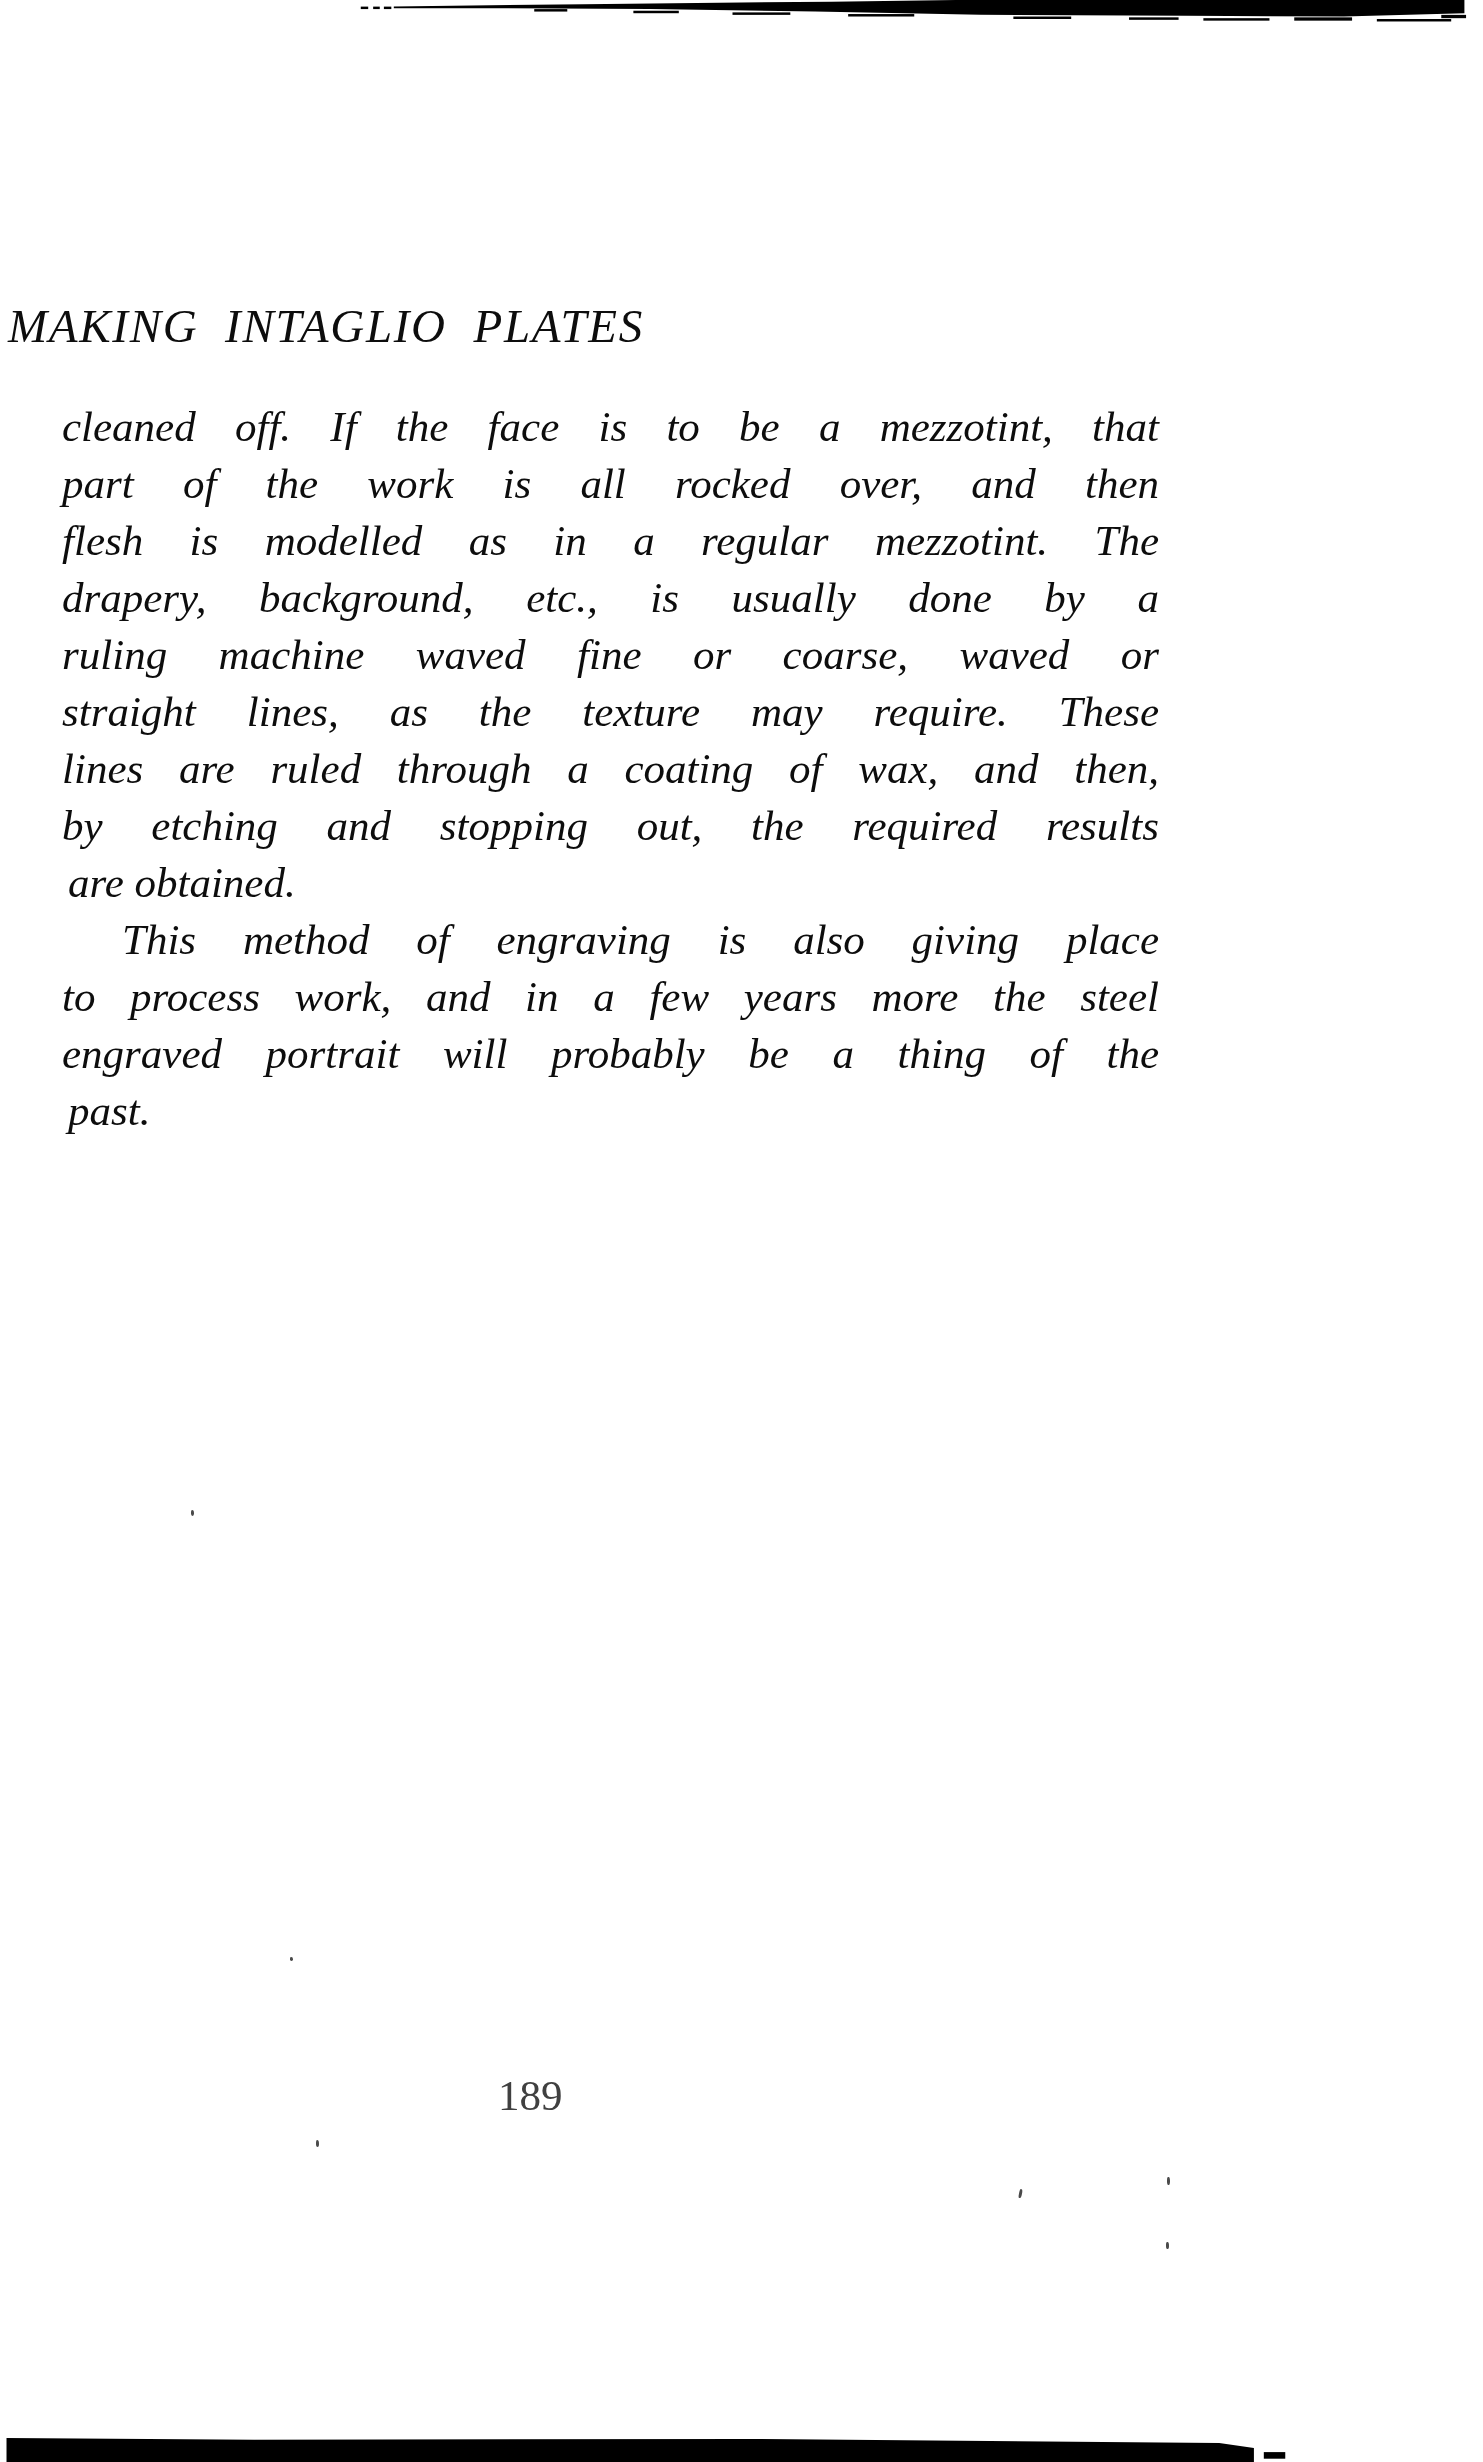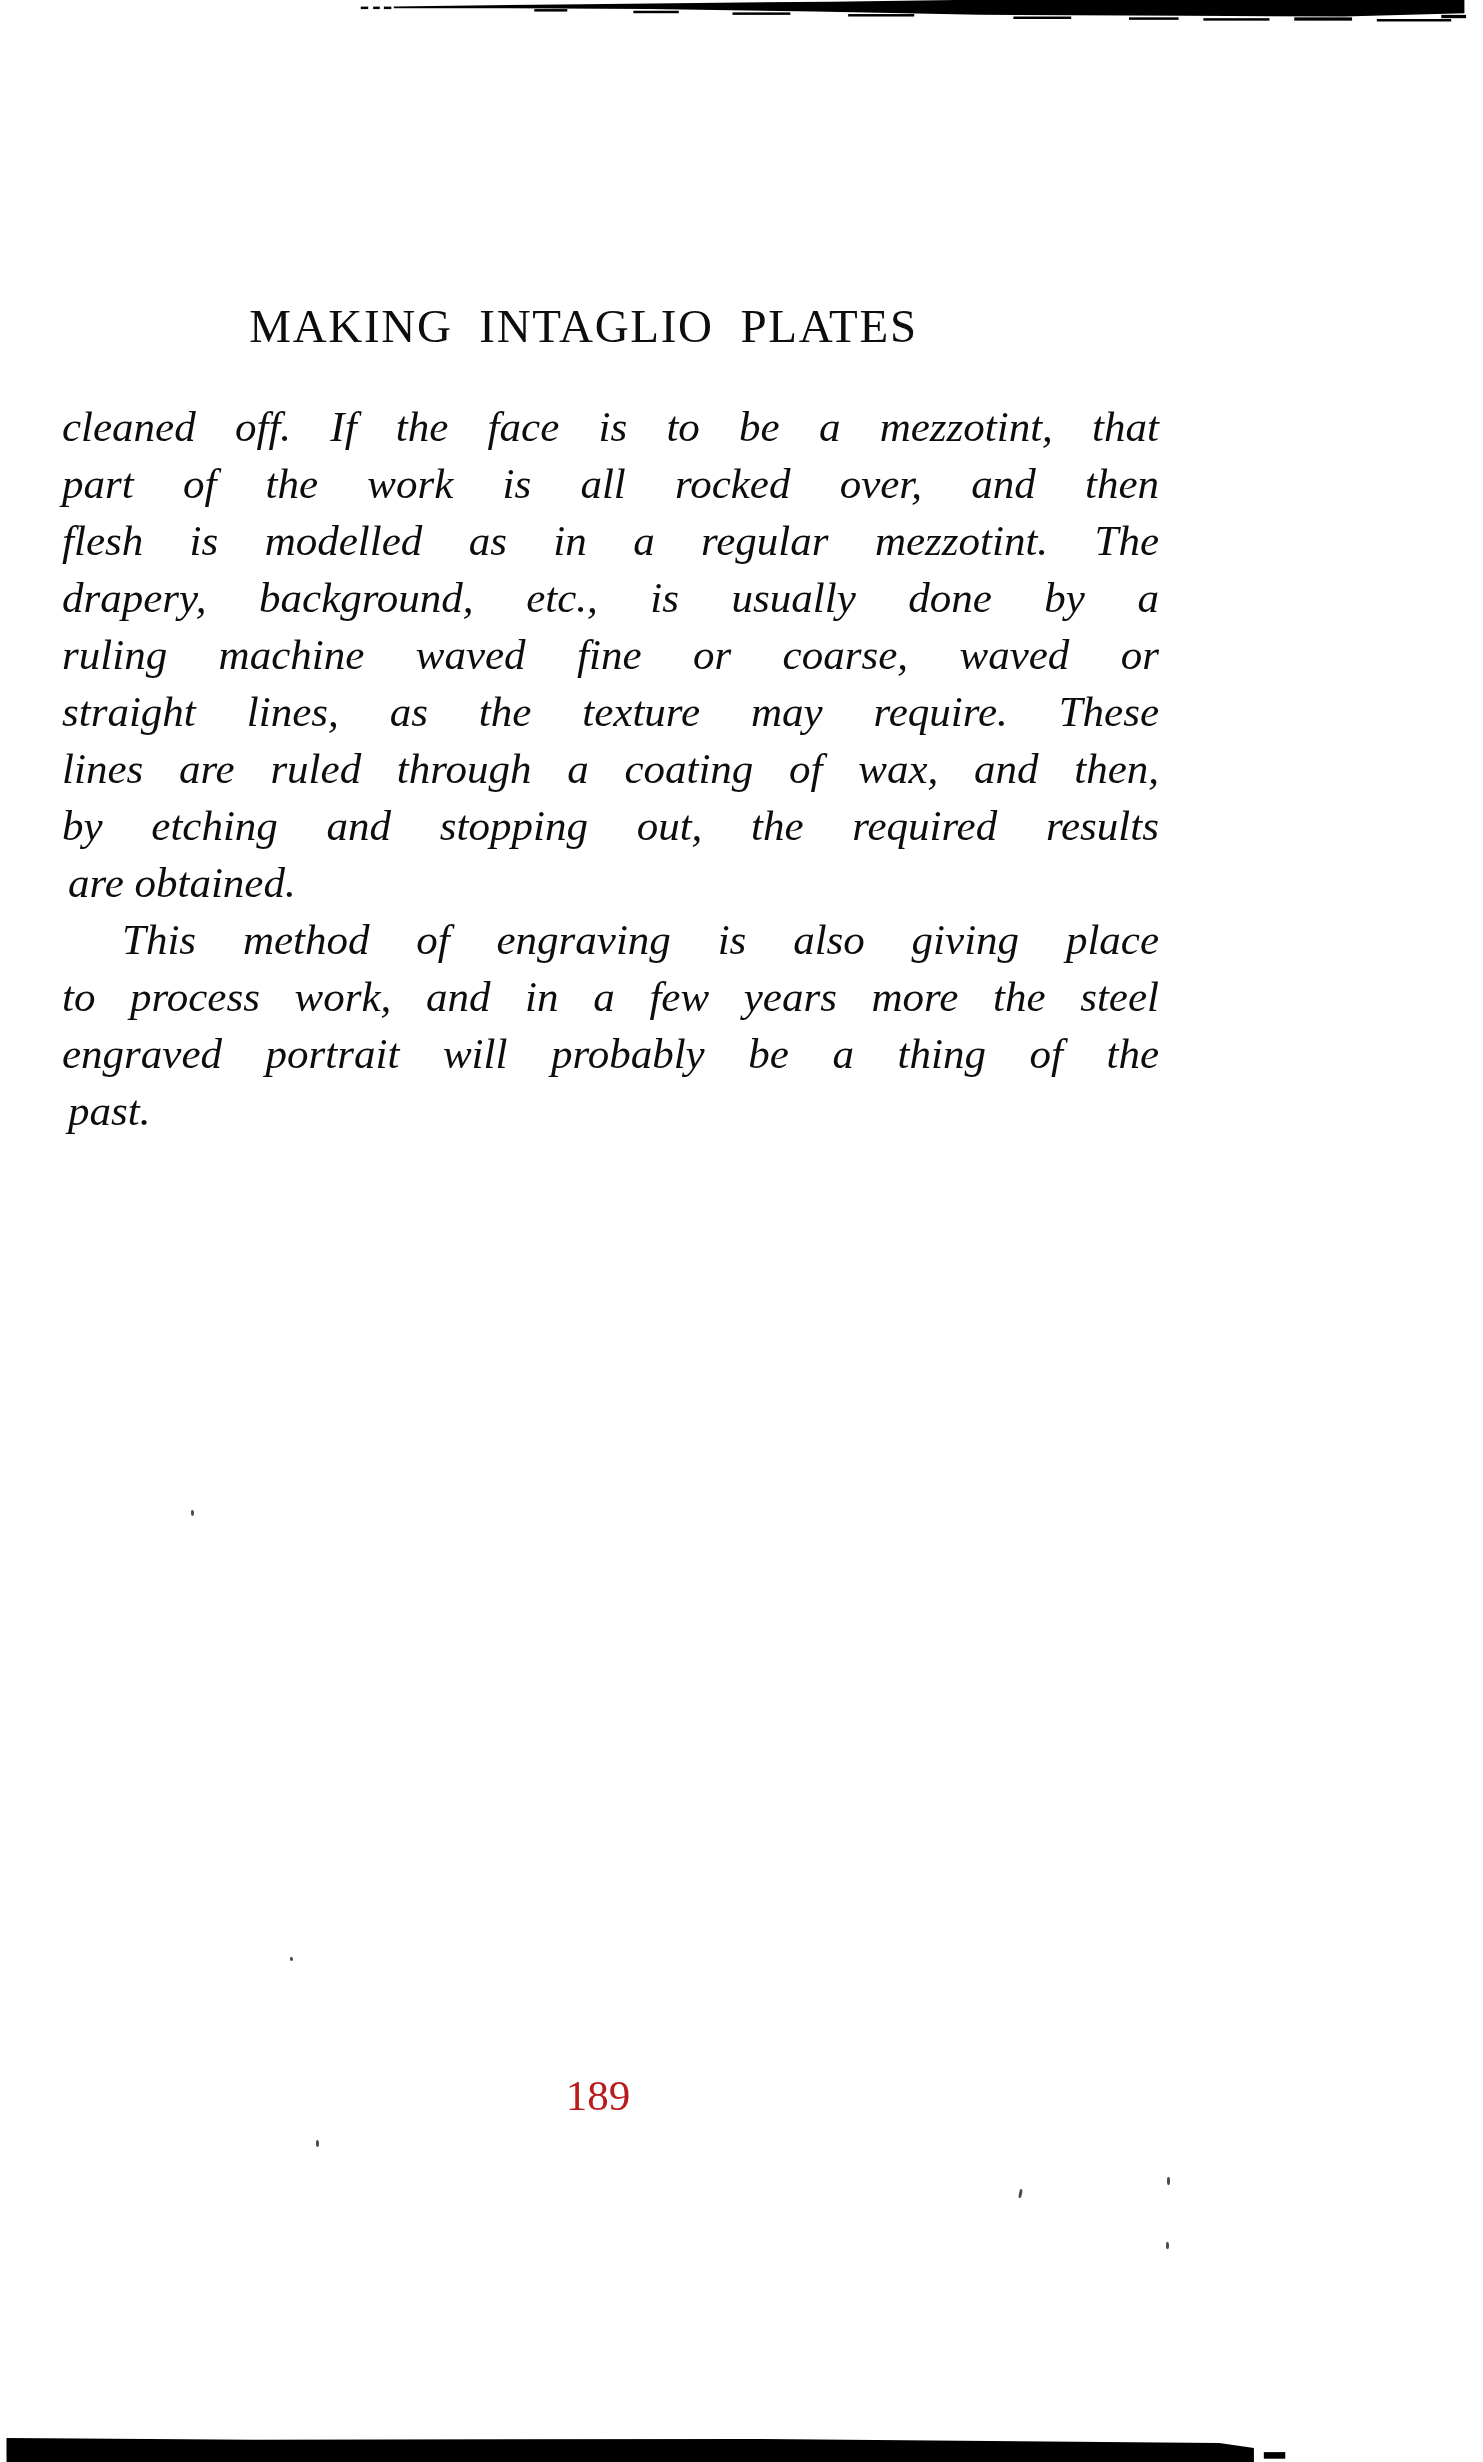--- a/index.html
+++ b/index.html
@@ -17,28 +17,28 @@
     position: absolute;
     left: 0;
     width: 1484px;
     pointer-events: none;
   }
   .scan-artifact.top { top: 0; height: 38px; }
   .scan-artifact.bottom { bottom: 0; height: 33px; }
   .running-head {
     position: absolute;
     top: 303px;
-    left: 0;
+    left: 8px;
     width: 1167px;
-    text-align: center;
     font-size: 47px;
     line-height: 47px;
     letter-spacing: 1.7px;
     word-spacing: 13.3px;
     color: #0d0d0d;
+    font-style: italic;
   }
   .body-text {
     position: absolute;
     top: 398px;
     left: 62px;
     width: 1097px;
     font-size: 43px;
     color: #0d0d0d;
     font-style: italic;
   }
@@ -54,24 +54,24 @@
     margin-left: 6px;
   }
   .text-line.indented {
     text-indent: 60px;
   }
   .folio {
     position: absolute;
     top: 2072px;
     left: 498px;
     width: 200px;
-    text-align: center;
+    text-align: left;
     font-size: 43px;
     line-height: 47px;
-    color: #b91c1c;
+    color: #404040;
   }
   .dust-speck {
     position: absolute;
     background: #4a4a4a;
     border-radius: 40% 60% 50% 50%;
     pointer-events: none;
   }
 </style>
 </head>
 <body>

